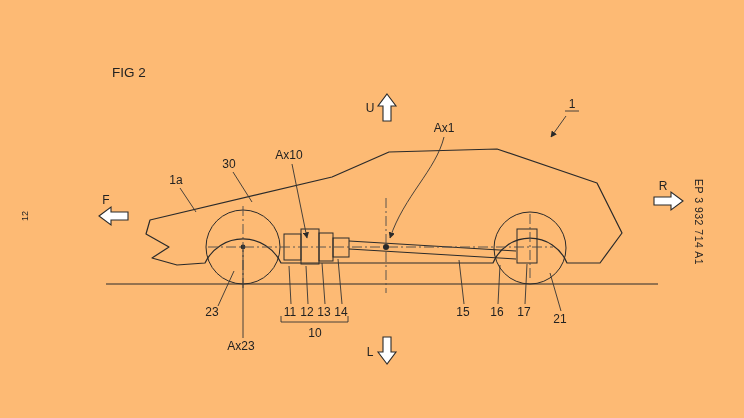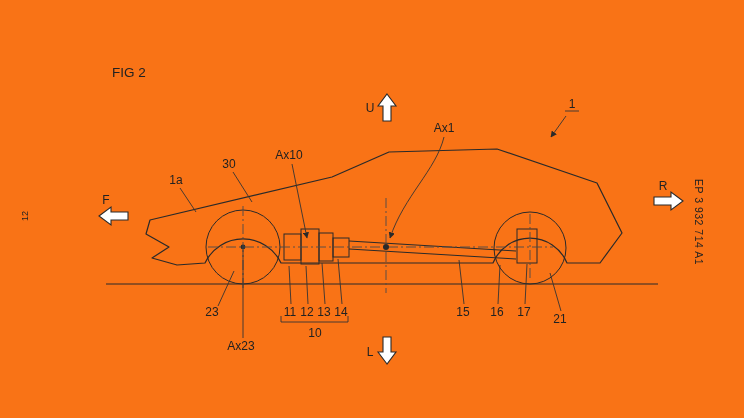--- a/index.html
+++ b/index.html
@@ -5,21 +5,21 @@
   html, body {
     margin: 0;
     padding: 0;
     background: #ffffff;
     font-family: "Liberation Sans", sans-serif;
   }
   .sheet {
     position: relative;
     width: 744px;
     height: 418px;
-    background: #f97316;
+    background: #fdba74;
     overflow: hidden;
   }
   svg { display: block; }
   .lbl {
     font-family: "Liberation Sans", sans-serif;
     font-size: 12px;
     fill: #222222;
   }
   .lbl-title { font-size: 13.5px; }
   .lbl-side { font-size: 10.5px; letter-spacing: 0.5px; }

